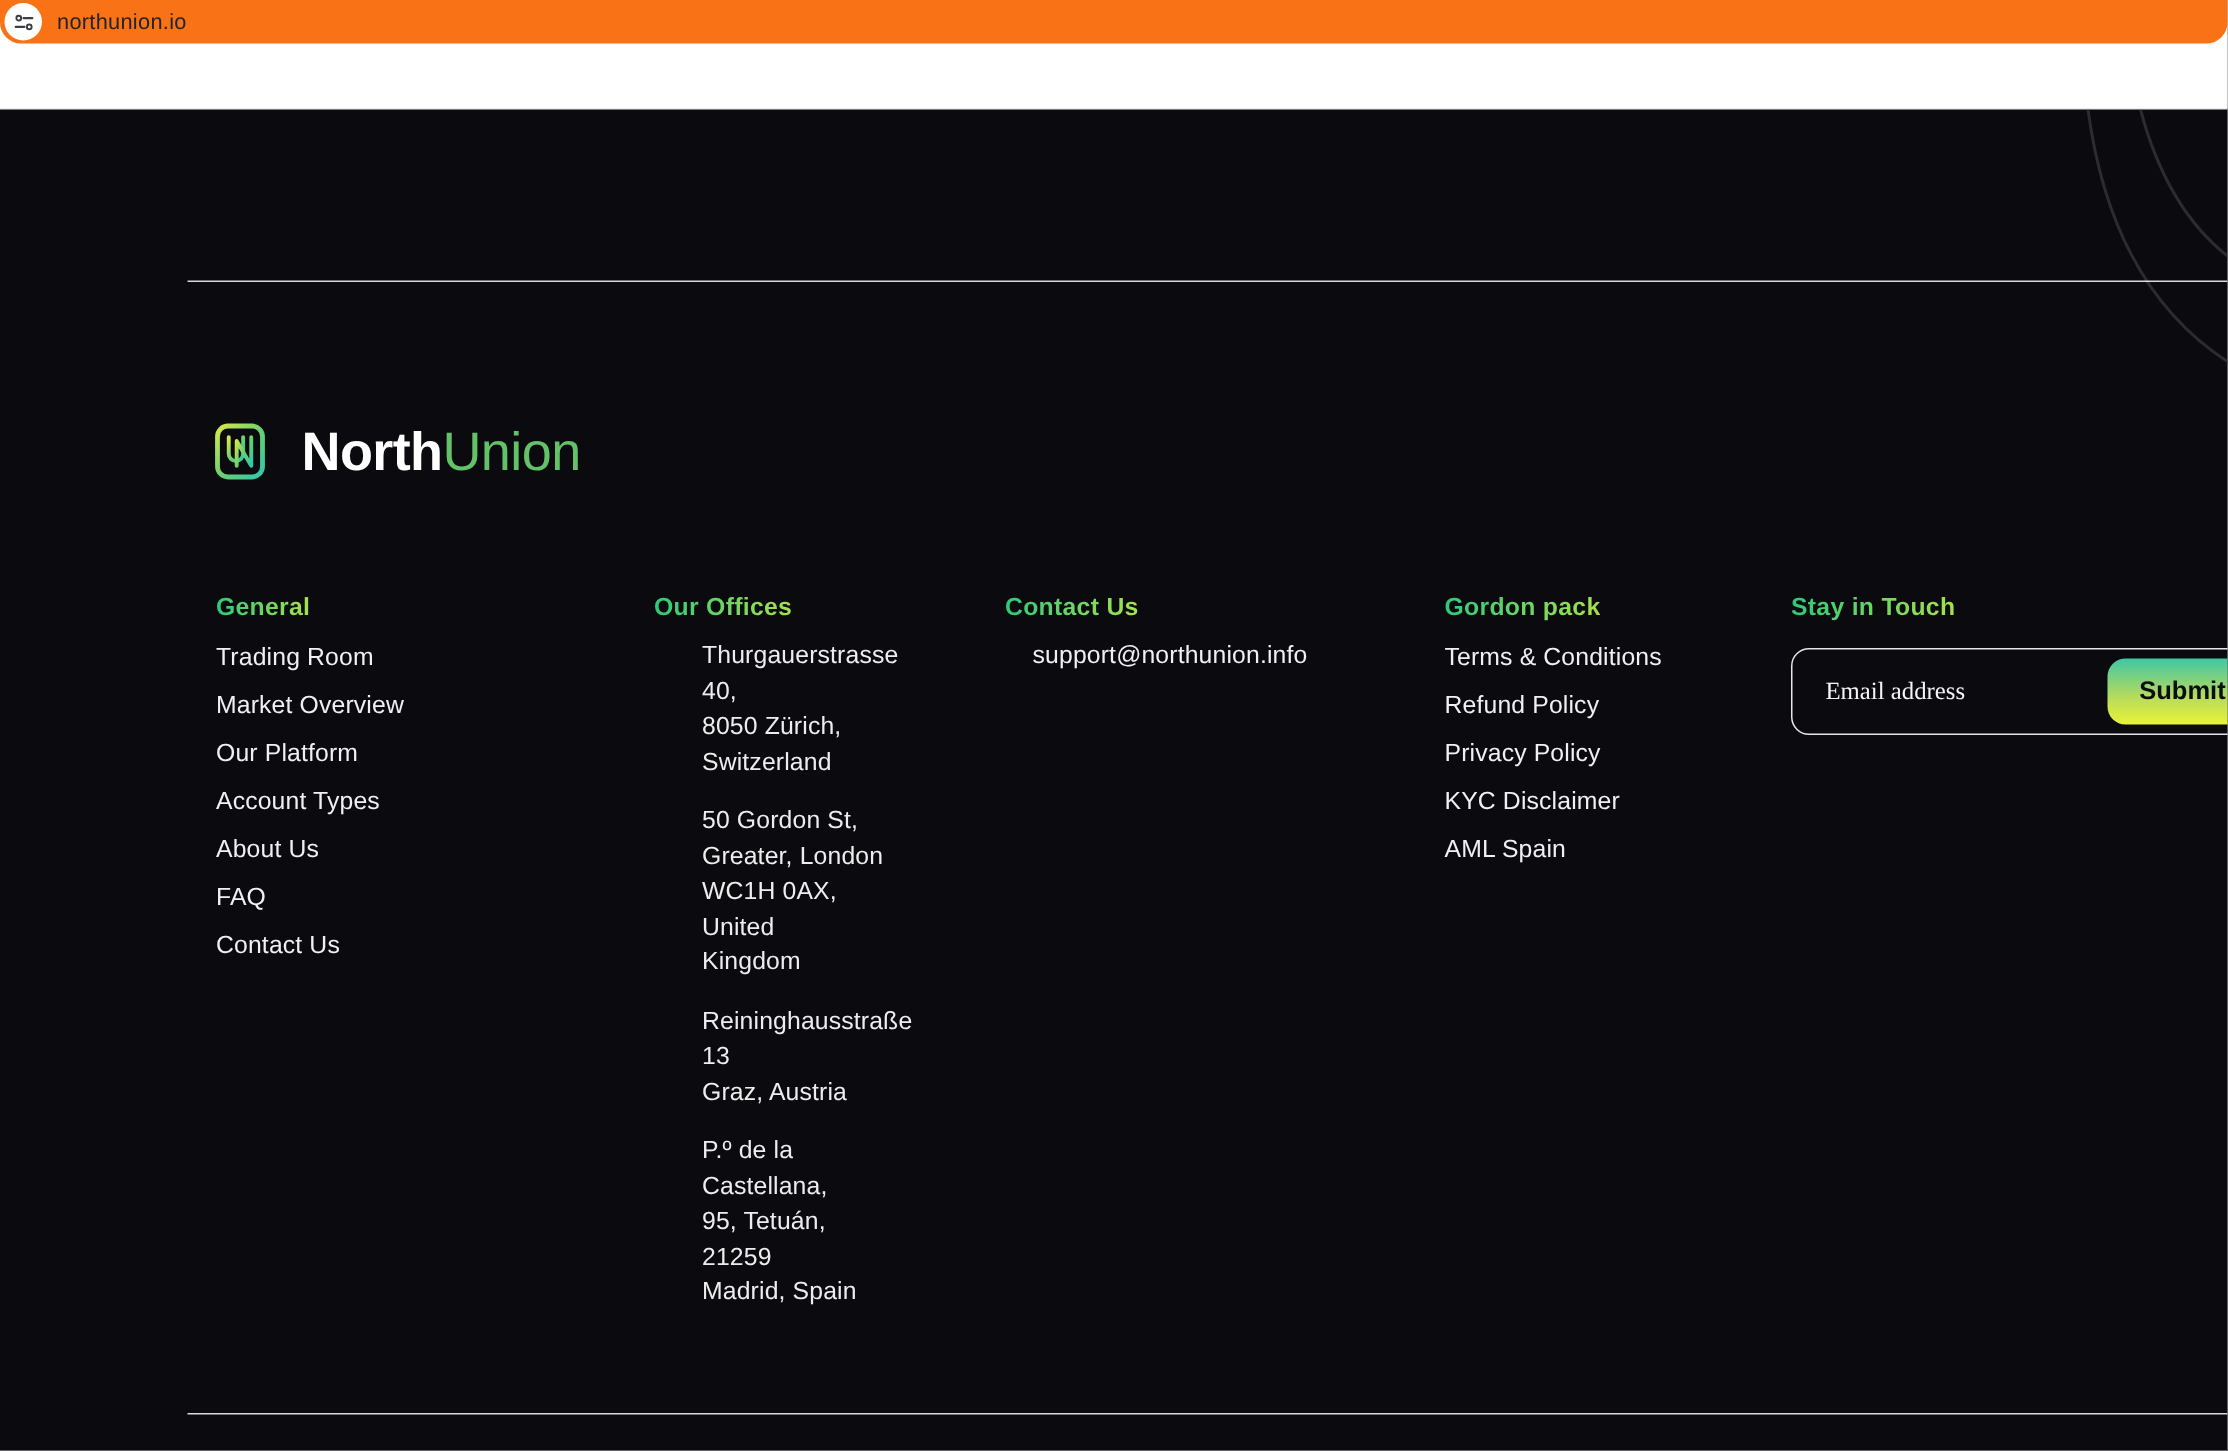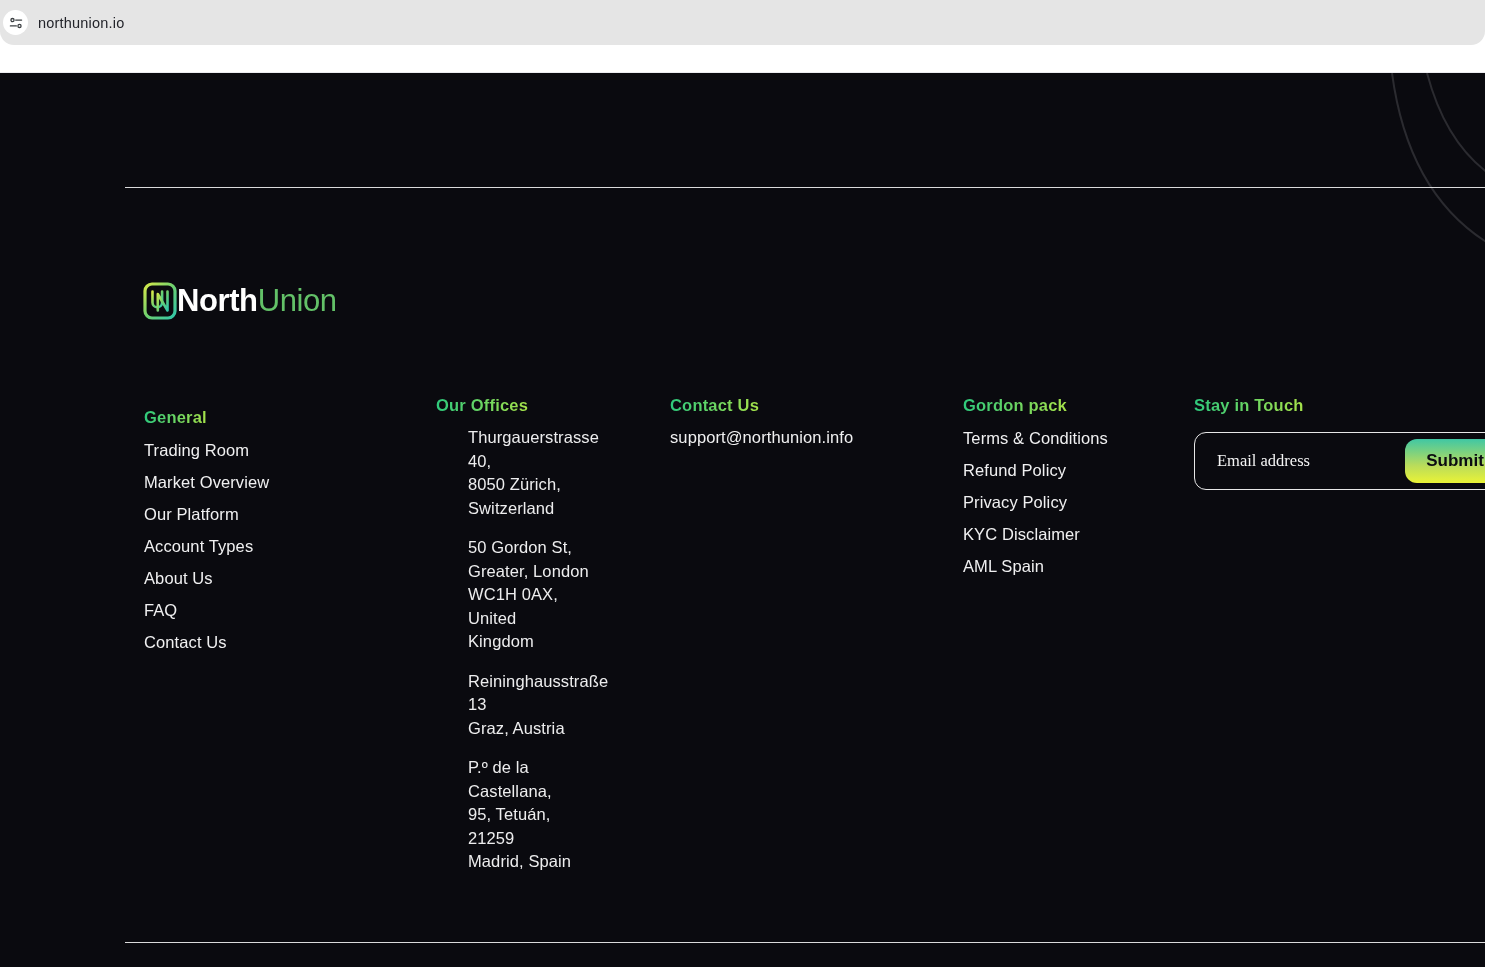--- a/index.html
+++ b/index.html
@@ -1,66 +1,66 @@
 <!DOCTYPE html>
 <html style="--page-bg: #0a0a0f; --brand-green: #63c168; --accent-start: #2ec97c; --accent-end: #a6e24a; --submit-top: #40c7a4; --submit-bottom: #eaf336;"><head>
 <meta charset="utf-8">
 <style>
   * { margin:0; padding:0; box-sizing:border-box; }
   html,body { width:1485px; height:967px; overflow:hidden; background:#ffffff;
               font-family:"Liberation Sans", sans-serif; }
 
   
-  .urlbar { position:absolute; top:0; left:0; right:0; height:45px;
-            background:#e5e5e5; border-radius:0 0 14px 14px;
+  .urlbar { position:absolute; top:0; left:0; right:0; height:29px;
+            background:#f97316; border-radius:0 0 14px 14px;
             display:flex; align-items:center; z-index:5; }
   .site-pill { width:25px; height:25px; border-radius:50%; background:#ffffff;
                margin-left:3px; display:flex; align-items:center; justify-content:center; }
   .url-text { margin-left:10px; font-size:14.5px; color:#23242a; letter-spacing:.2px; }
 
   
   .page { position:absolute; top:72px; left:0; right:0; bottom:0;
           background:var(--page-bg,#0a0a0f); overflow:hidden; border-top:1px solid #ececf0; }
 
   .arcs { position:absolute; top:0; right:0; }
 
   .divider { position:absolute; left:125px; right:0; height:1px;
              background:rgba(255,255,255,.85); }
   .divider.top { top:114px; }
   .divider.bottom { top:869px; }
 
   
   .logo { position:absolute; left:143px; top:209px; display:flex; align-items:center; }
-  .logo-text { margin-left:0; font-size:31px; letter-spacing:-.4px; line-height:38px; }
+  .logo-text { margin-left:24px; font-size:36px; letter-spacing:-.4px; line-height:38px; }
   .logo-text .bold { font-weight:700; color:#ffffff; }
   .logo-text .light { font-weight:400; color:var(--brand-green,#63c168); }
 
   
   .col { position:absolute; top:322px; }
-  .col-general { left:144px; width:180px;margin-top:12px; }
+  .col-general { left:144px; width:180px; }
   .col-offices { left:436px; width:160px; }
   .col-contact { left:670px; width:220px; }
   .col-legal   { left:963px; width:180px; }
   .col-stay    { left:1194px; width:330px; }
 
   .col-title { font-size:16.5px; font-weight:700; line-height:20px; letter-spacing:.2px;
                background:linear-gradient(90deg,var(--accent-start,#2ec97c),var(--accent-end,#a6e24a));
                -webkit-background-clip:text; background-clip:text; color:transparent;
                display:inline-block; }
 
   ul.links { list-style:none; margin-top:14px; }
   ul.links li { font-size:16.5px; line-height:19px; margin-bottom:13px;
                 color:#f0f0f1; cursor:pointer; letter-spacing:.1px; }
 
   .addresses { margin-top:11px; }
   .addresses p { font-size:16.5px; line-height:23.5px; color:#ededee;
                  margin-bottom:16px; white-space:pre-line; letter-spacing:.1px;margin-left:32px; }
 
   .email-link { display:block; margin-top:13px; font-size:16.5px; line-height:19px;
-                color:#f0f0f1; text-decoration:none; letter-spacing:.1px; }
+                color:#f0f0f1; text-decoration:none; letter-spacing:.1px;text-align:center; }
 
   
   .subscribe { position:relative; margin-top:17px; width:320px; height:58px;
                border:1px solid rgba(255,255,255,.9); border-radius:12px; background:transparent; }
   .subscribe input { position:absolute; left:0; top:0; width:200px; height:56px;
                background:transparent; border:none; outline:none; padding-left:22px;
                font-size:16.5px; color:#ffffff; font-family:Liberation Serif, serif; }
   .subscribe input::placeholder { color:#f5f5f5; opacity:1; }
   .submit-btn { position:absolute; right:8px; top:6px; width:100px; height:44px;
                border:none; border-radius:12px; cursor:pointer;

